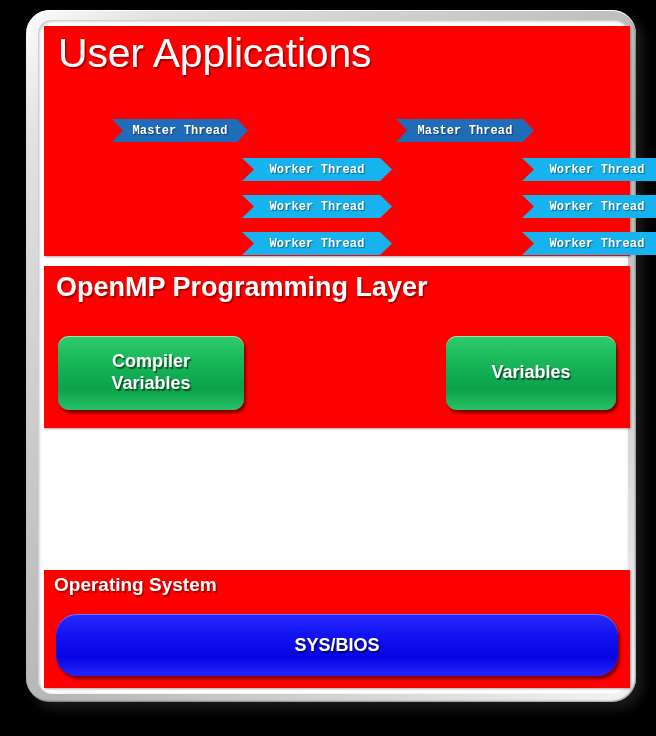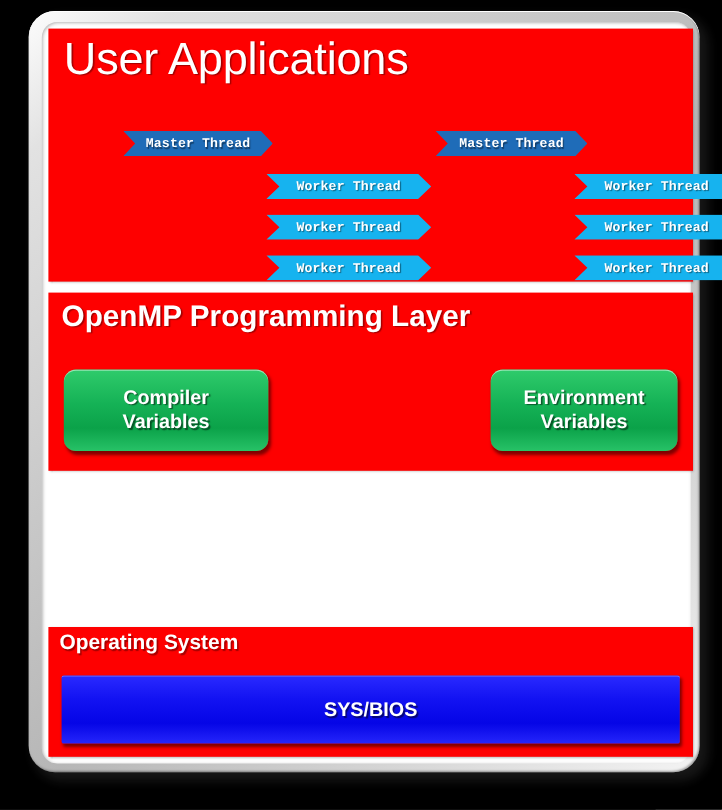--- a/index.html
+++ b/index.html
@@ -145,21 +145,21 @@
   #black-bar-0 { top: 42px; }
   #black-bar-1 { top: 82px; }
 
   
   #blue-bar-sysbios {
     position: absolute;
     left: 12px;
     top: 44px;
     width: 562px;
     height: 62px;
-    border-radius: 2px;
+    border-radius: 21px;
     background: linear-gradient(180deg,#2a2aff 0%, #1212f2 35%, #0505e6 70%, #2626fb 100%);
     box-shadow: 2px 3px 3px rgba(0,0,0,.5), inset 0 1px 0 rgba(255,255,255,.35);
     display: flex;
     align-items: center;
     justify-content: center;
     color: #ffffff;
     font-weight: bold;
     font-size: 18px;
     text-shadow: 1.5px 1.5px 1px rgba(0,0,0,.5);
   }
@@ -188,21 +188,20 @@
   </div>
 
   <div class="layer" id="layer-openmp">
     <div class="layer-title" id="title-openmp">OpenMP Programming Layer</div>
 
     <div class="green-box" id="green-box-0">
       <span>Compiler</span>
       <span>Variables</span>
     </div>
     <div class="green-box" id="green-box-2">
-      <span>Environment</span>
       <span>Variables</span>
     </div>
   </div>
 
 
   <div class="layer" id="layer-os">
     <div class="layer-title" id="title-os">Operating System</div>
     <div id="blue-bar-sysbios">SYS/BIOS</div>
   </div>
 

